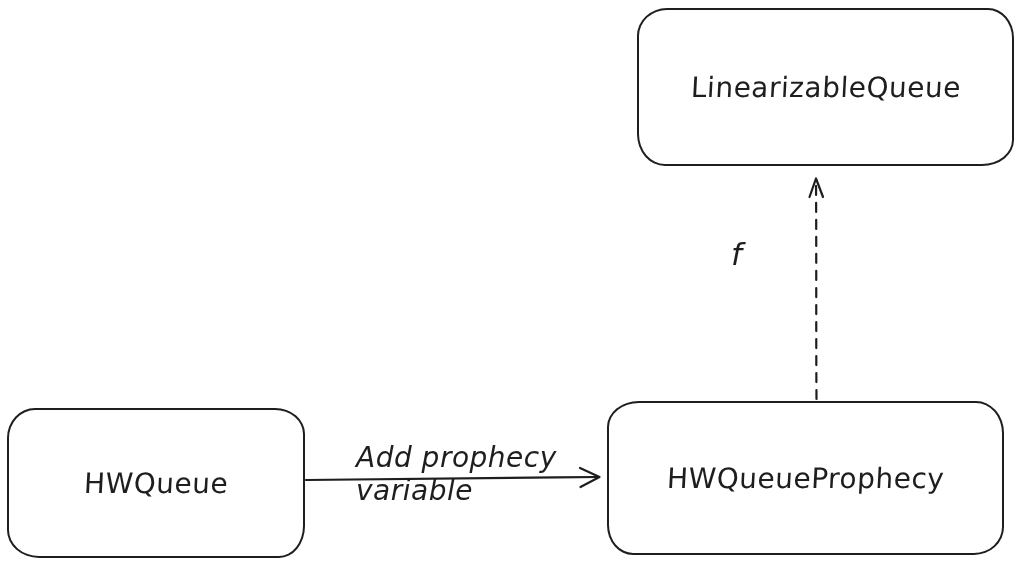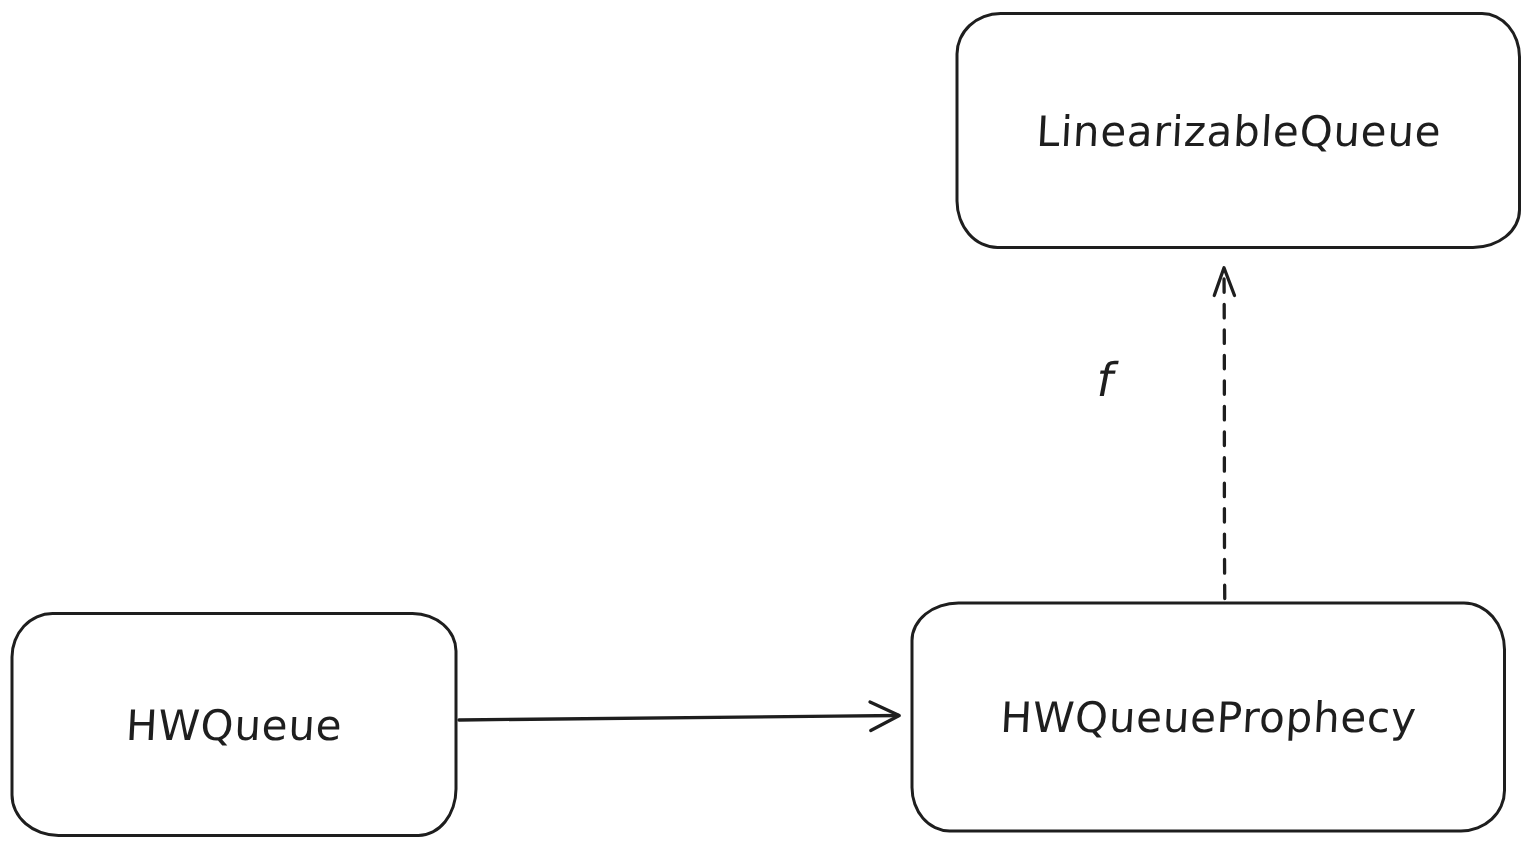--- a/index.html
+++ b/index.html
@@ -86,16 +86,18 @@
   </div>
 
   <div class="node node-b">
     <span class="node-label">HWQueue</span>
   </div>
 
   <div class="node node-c">
     <span class="node-label">HWQueueProphecy</span>
   </div>
 
+  <div class="edge-label edge-label-horizontal">Add prophecy
+variable</div>
 
   <div class="edge-label edge-label-f">f</div>
 
 </div>
 
 </body></html>

